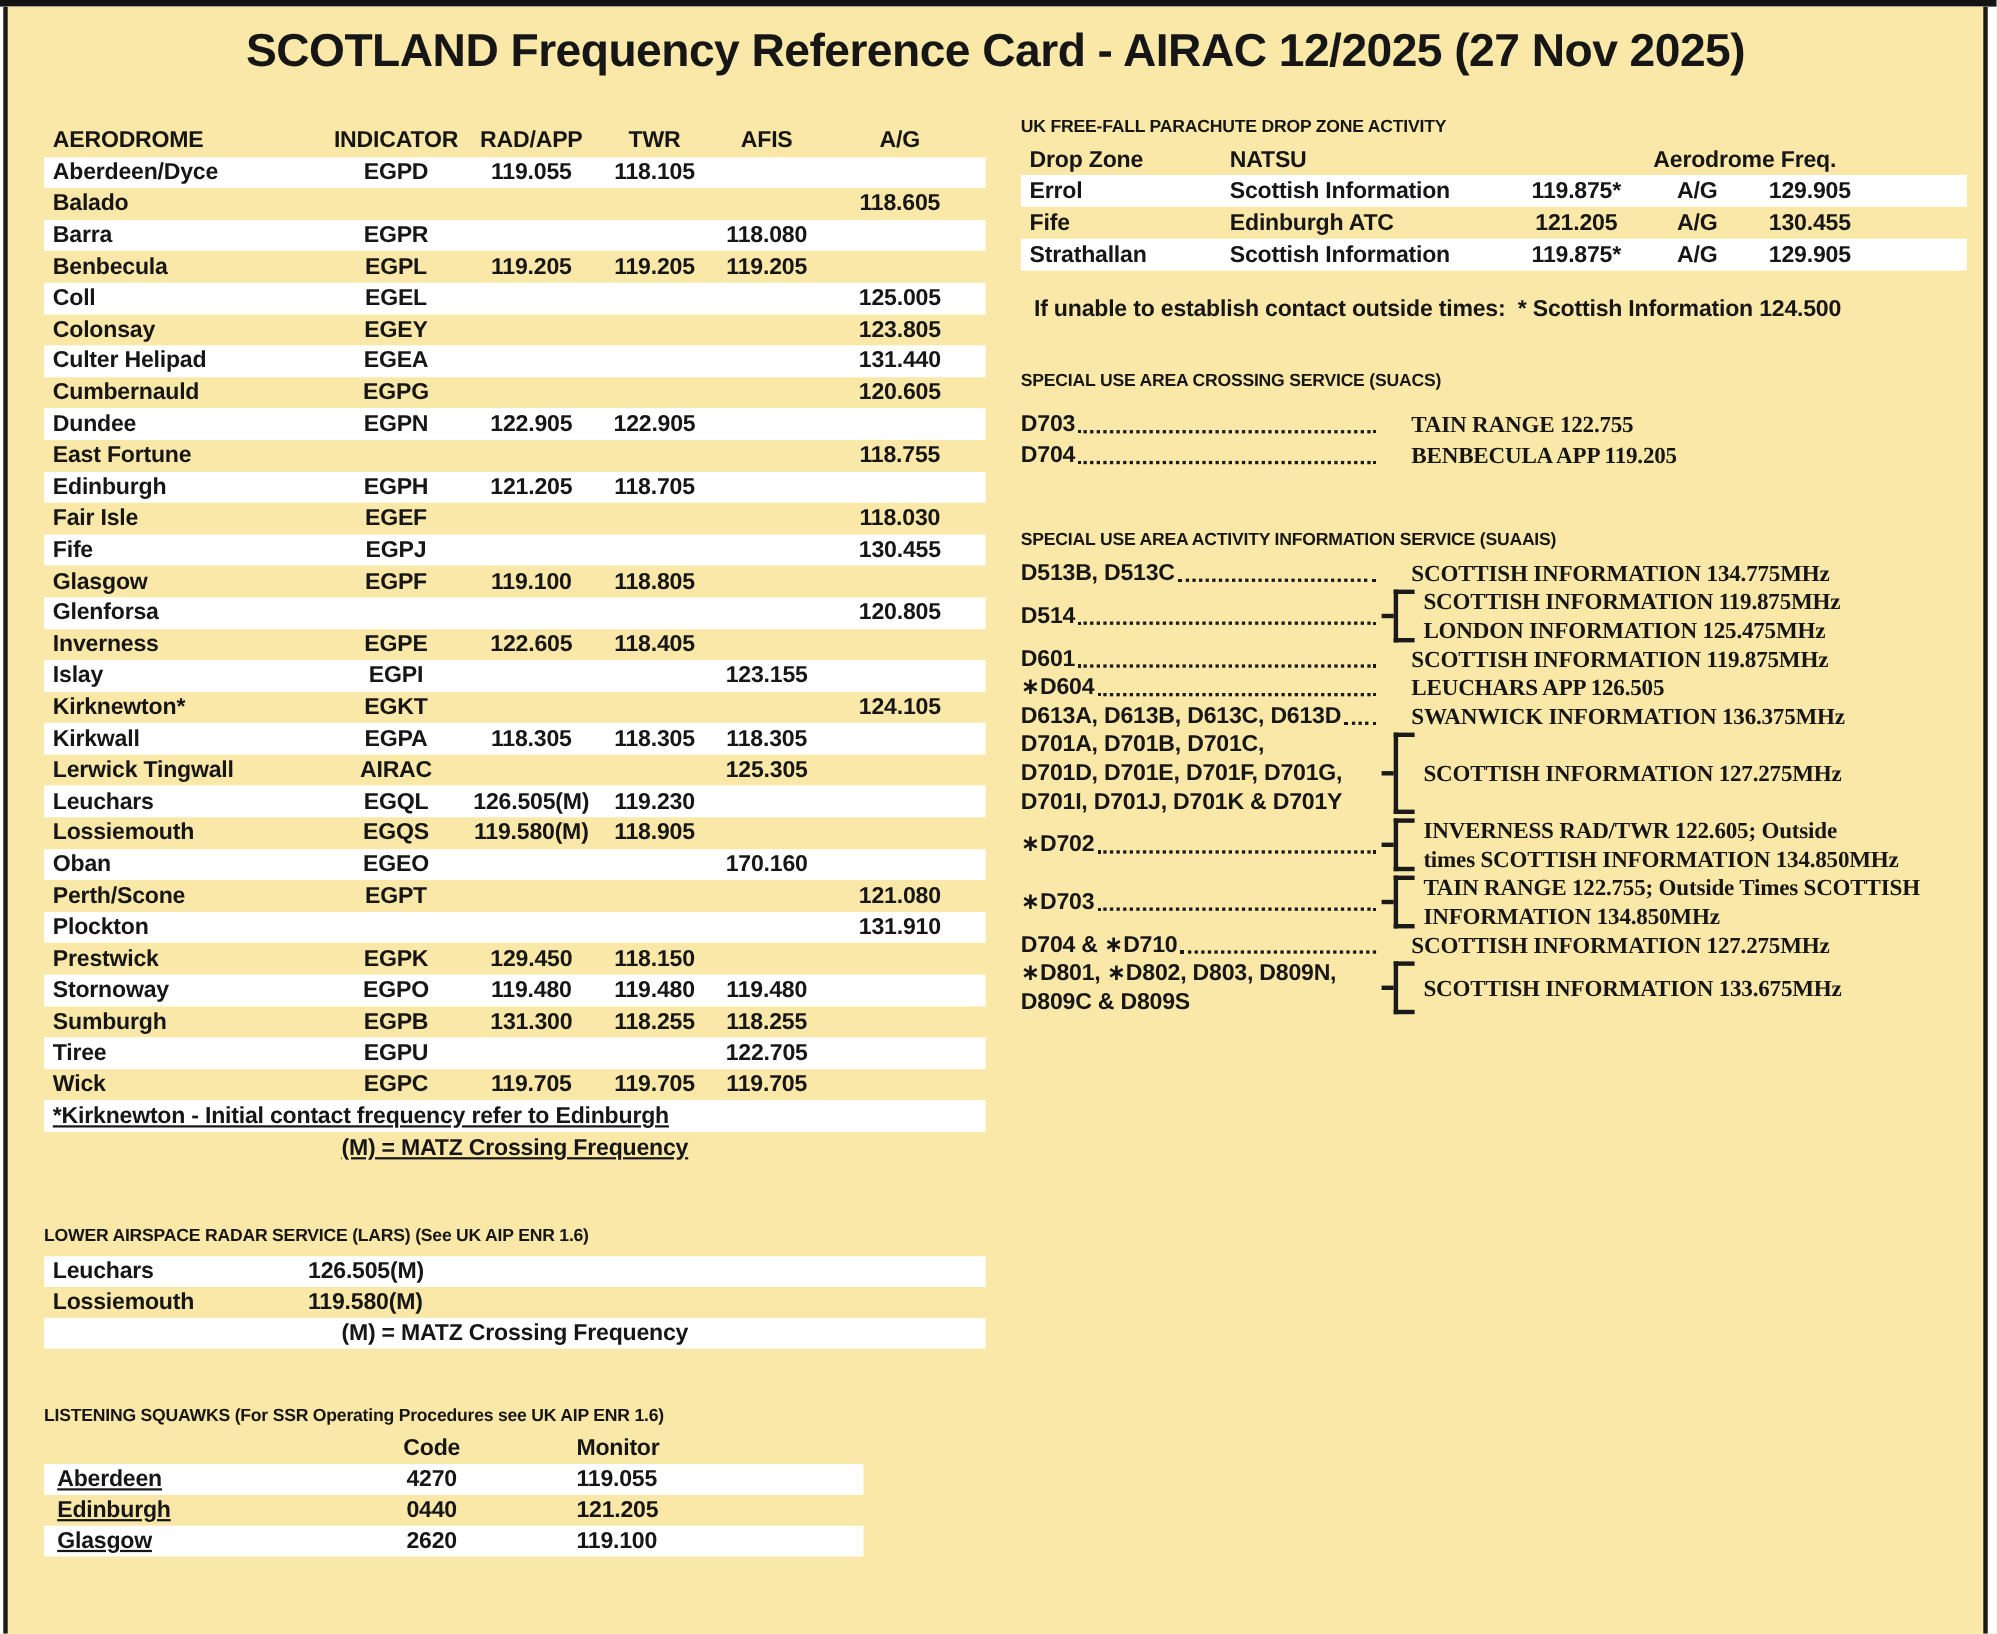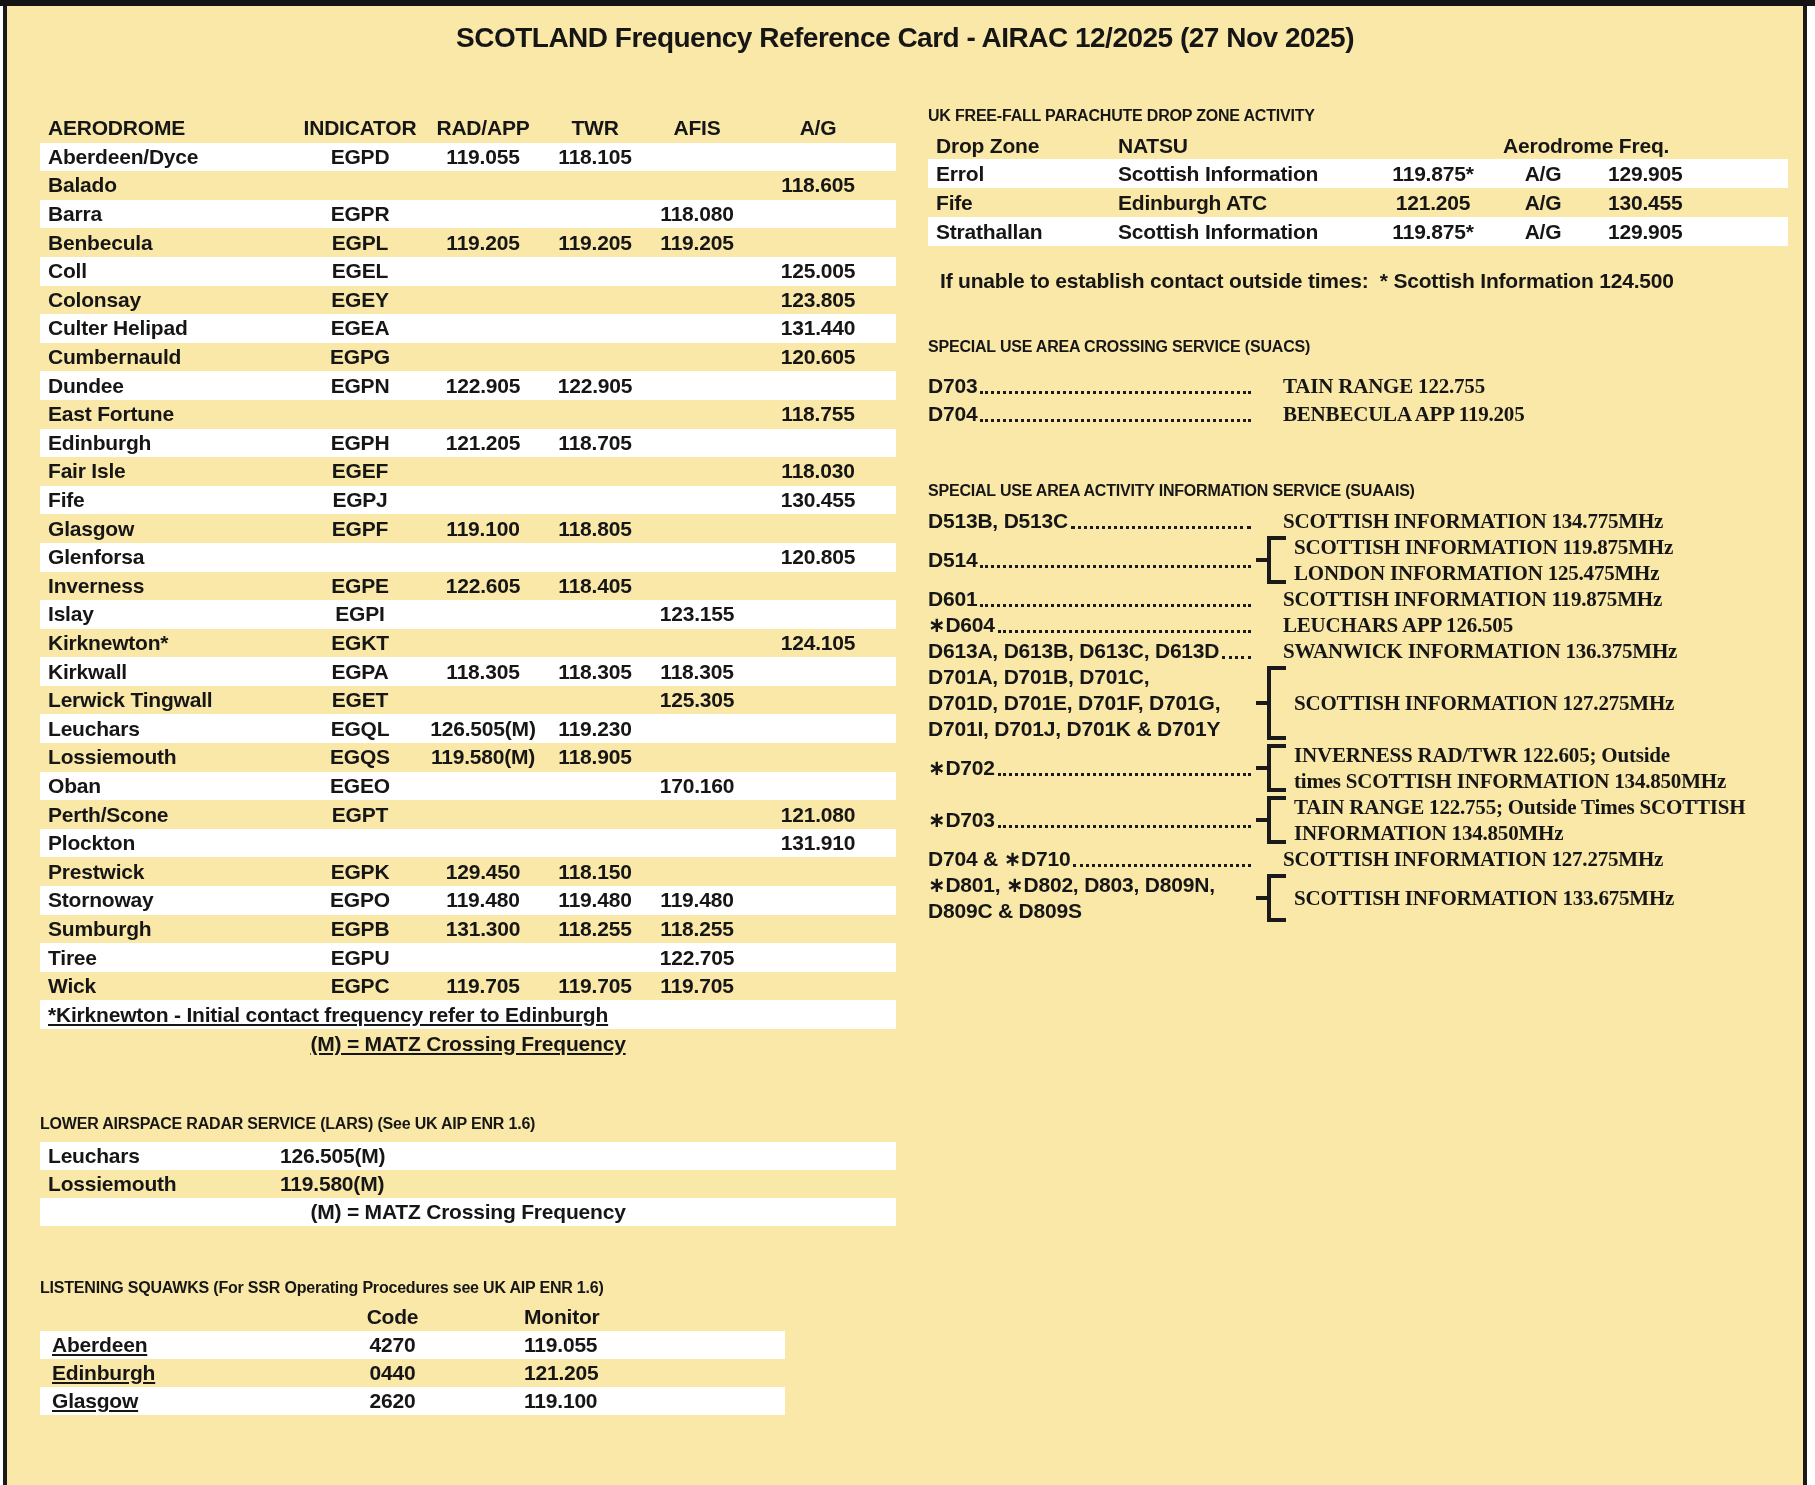--- a/index.html
+++ b/index.html
@@ -7,21 +7,21 @@
     width:1815px;height:1485px;position:relative;overflow:hidden;
     background:#ffffff;
     font-family:"Liberation Sans","DejaVu Sans",sans-serif;
     font-weight:700;color:#161616;letter-spacing:-0.2px;
   }
   .topbar{position:absolute;left:0;top:0;width:100%;height:6px;background:#141414;}
   .card{
     position:absolute;left:3px;top:6px;width:1804px;bottom:0;box-sizing:border-box;
     background:#FAE8A8;border-left:4px solid #1a1a1a;border-right:4px solid #1a1a1a;
   }
-  .title{position:absolute;top:16px;left:0;right:0;text-align:center;font-size:28px;letter-spacing:-0.5px;}
+  .title{position:absolute;top:16px;left:0;right:0;text-align:center;font-size:42px;letter-spacing:-0.5px;}
 
   
   .aero{position:absolute;left:33px;top:108px;width:856px;font-size:21px;}
   .grid6{display:grid;grid-template-columns:250px 140px 106px 118px 86px 156px;height:28.6px;}
   .grid6>div{display:flex;align-items:center;justify-content:center;white-space:nowrap;}
   .grid6>div:first-child{justify-content:flex-start;padding-left:8px;}
   .aero-rows>div:nth-of-type(odd){background:#ffffff;}
   .full-row{height:29px;display:flex;align-items:center;text-decoration:underline;}
   .foot-row{background:#ffffff;padding-left:8px;}
   .center-row{justify-content:center;}
@@ -266,21 +266,21 @@
           <div>Kirkwall</div>
           <div>EGPA</div>
           <div>118.305</div>
           <div>118.305</div>
           <div>118.305</div>
           <div></div>
         </div>
 
         <div class="grid6">
           <div>Lerwick Tingwall</div>
-          <div>EGET</div>
+          <div>AIRAC</div>
           <div></div>
           <div></div>
           <div>125.305</div>
           <div></div>
         </div>
 
         <div class="grid6">
           <div>Leuchars</div>
           <div>EGQL</div>
           <div>126.505(M)</div>

